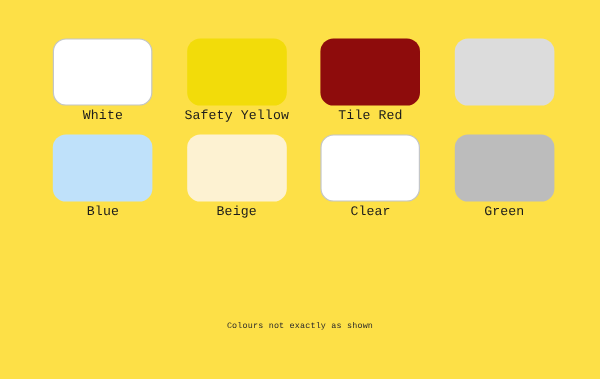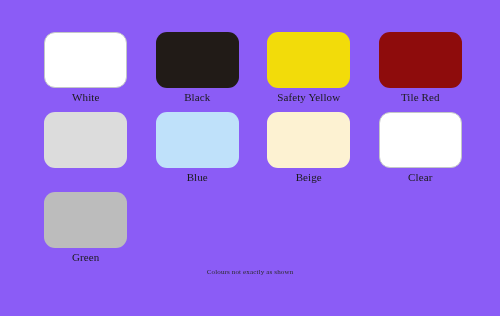--- a/index.html
+++ b/index.html
@@ -4,23 +4,23 @@
 <style>
   html, body {
     margin: 0;
     padding: 0;
     background: #ffffff;
   }
   #page {
     position: relative;
     width: 500px;
     height: 316px;
-    background: #8b5cf6;
+    background: #fde047;
     overflow: hidden;
-    font-family: Liberation Serif, serif;
+    font-family: Liberation Mono, monospace;
   }
   #grid {
     position: absolute;
     left: 30px;
     top: 32px;
     width: 446px;
     display: grid;
     grid-template-columns: repeat(4, 111.5px);
     grid-auto-rows: 80px;
   }
@@ -64,24 +64,20 @@
 <body>
 
 <div id="page">
 
   <div id="grid">
       <div class="cell">
         <div class="swatch outlined" style="background: rgb(255, 255, 255);"></div>
         <div class="swatch-label">White</div>
       </div>
       <div class="cell">
-        <div class="swatch" style="background: rgb(33, 27, 23);"></div>
-        <div class="swatch-label">Black</div>
-      </div>
-      <div class="cell">
         <div class="swatch" style="background: rgb(242, 220, 10);"></div>
         <div class="swatch-label">Safety Yellow</div>
       </div>
       <div class="cell">
         <div class="swatch" style="background: rgb(142, 12, 12);"></div>
         <div class="swatch-label">Tile Red</div>
       </div>
       <div class="cell">
         <div class="swatch" style="background: rgb(220, 220, 220);"></div>
       </div>

